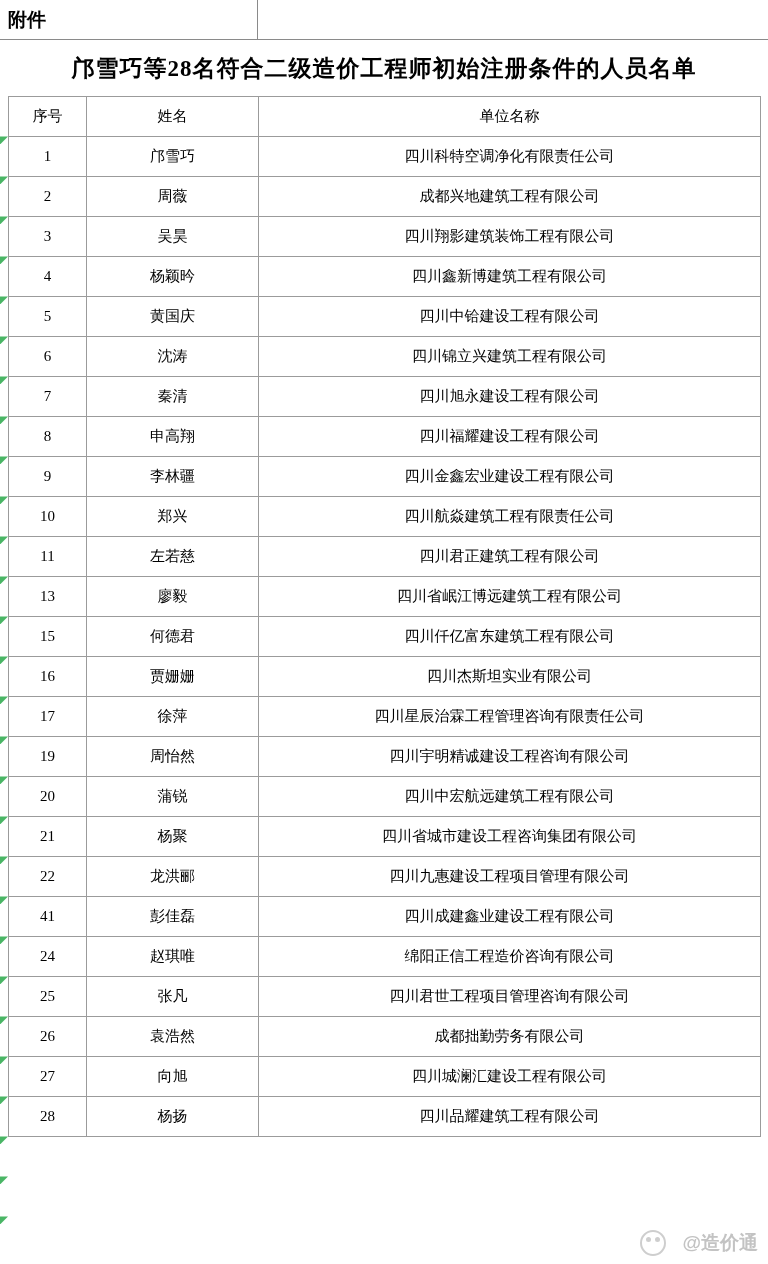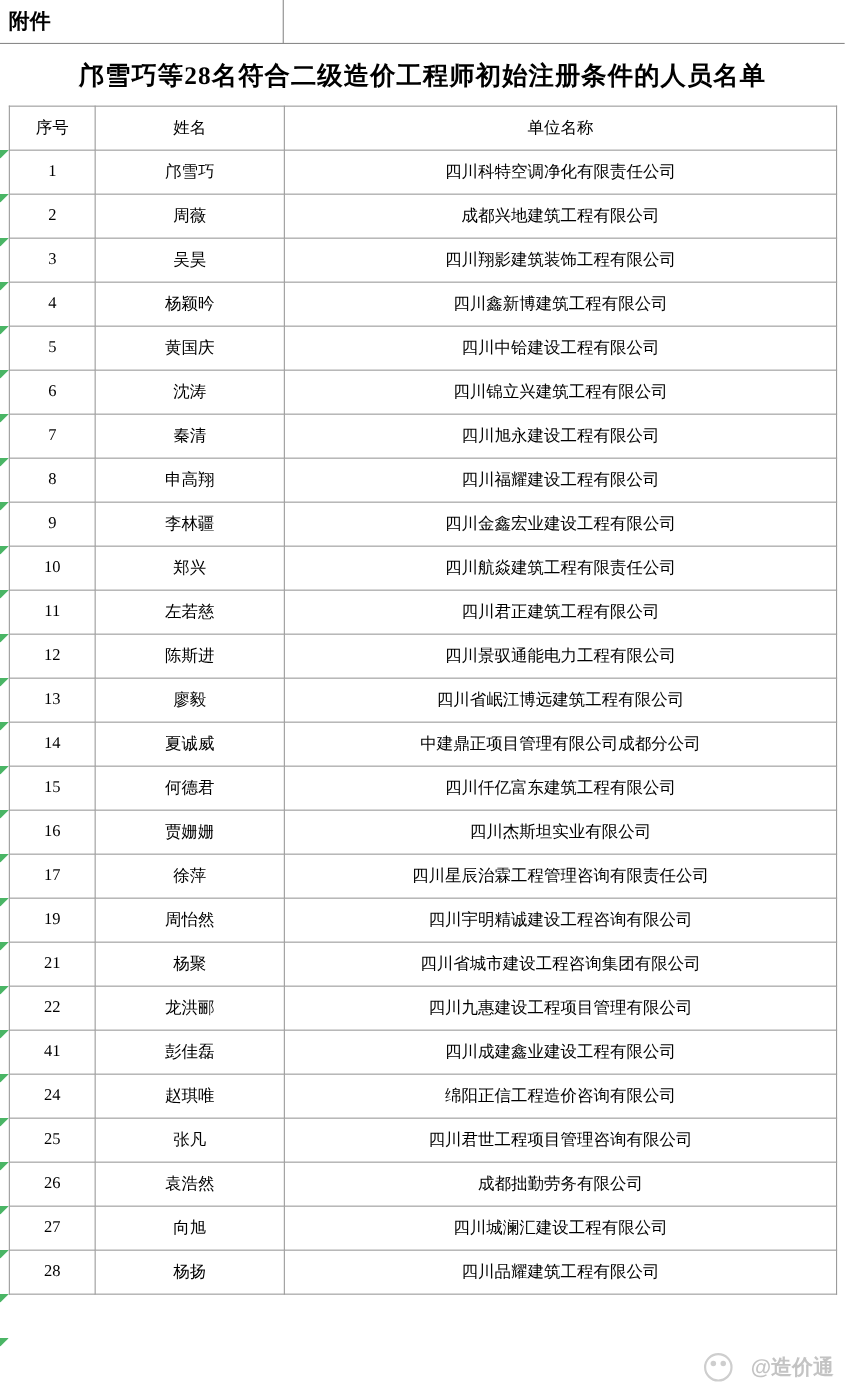--- a/index.html
+++ b/index.html
@@ -208,53 +208,48 @@
           <td>10</td>
           <td>郑兴</td>
           <td>四川航焱建筑工程有限责任公司</td>
         </tr>
         <tr>
           <td>11</td>
           <td>左若慈</td>
           <td>四川君正建筑工程有限公司</td>
         </tr>
         <tr>
-          <td>12</td>
-          <td>陈斯进</td>
-          <td>四川景驭通能电力工程有限公司</td>
-        </tr>
-        <tr>
           <td>13</td>
           <td>廖毅</td>
           <td>四川省岷江博远建筑工程有限公司</td>
         </tr>
         <tr>
-          <td>14</td>
-          <td>夏诚威</td>
-          <td>中建鼎正项目管理有限公司成都分公司</td>
-        </tr>
-        <tr>
           <td>15</td>
           <td>何德君</td>
           <td>四川仟亿富东建筑工程有限公司</td>
         </tr>
         <tr>
           <td>16</td>
           <td>贾姗姗</td>
           <td>四川杰斯坦实业有限公司</td>
         </tr>
         <tr>
           <td>17</td>
           <td>徐萍</td>
           <td>四川星辰治霖工程管理咨询有限责任公司</td>
         </tr>
         <tr>
           <td>19</td>
           <td>周怡然</td>
           <td>四川宇明精诚建设工程咨询有限公司</td>
+        </tr>
+        <tr>
+          <td>20</td>
+          <td>蒲锐</td>
+          <td>四川中宏航远建筑工程有限公司</td>
         </tr>
         <tr>
           <td>21</td>
           <td>杨聚</td>
           <td>四川省城市建设工程咨询集团有限公司</td>
         </tr>
         <tr>
           <td>22</td>
           <td>龙洪郦</td>
           <td>四川九惠建设工程项目管理有限公司</td>

